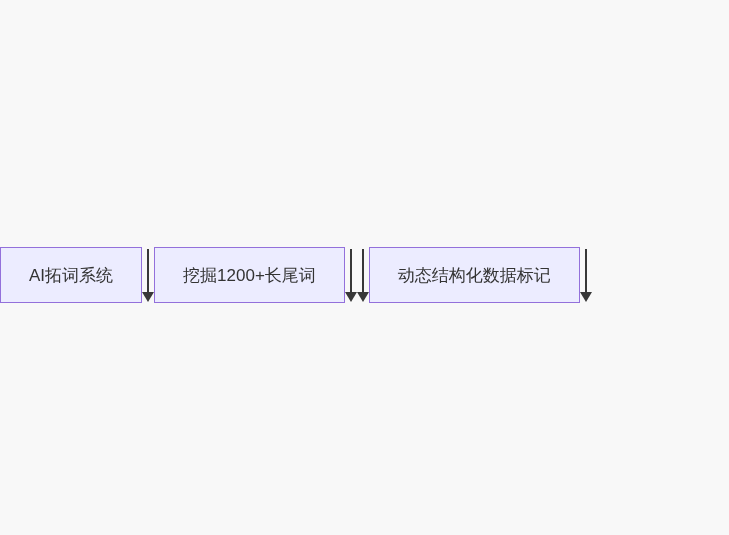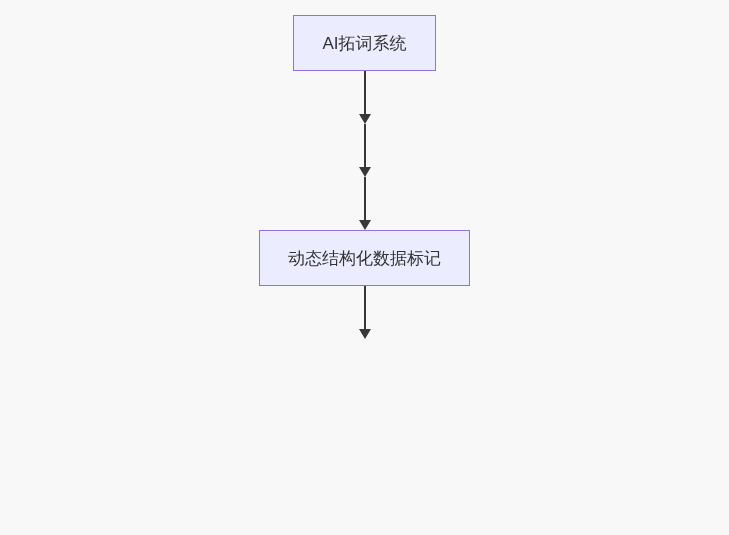--- a/index.html
+++ b/index.html
@@ -15,21 +15,20 @@
     width: 729px;
     height: 535px;
     background: var(--bg);
     font-family: "Liberation Sans", "DejaVu Sans", sans-serif;
     overflow: hidden;
   }
   .flowchart {
     width: 729px;
     height: 535px;
     display: flex;
-    flex-direction: column;
     align-items: center;
     padding-top: 15px;
   }
   .node {
     height: 56px;
     min-height: 56px;
     padding: 0 28px;
     display: flex;
     align-items: center;
     justify-content: center;
@@ -67,20 +66,23 @@
 <div class="flowchart" id="flowchart">
   <div class="node">
     <span class="node-label">AI拓词系统</span>
   </div>
 
   <div class="edge">
     <div class="edge-line"></div>
     <div class="edge-head"></div>
   </div>
 
+  <div class="node">
+    <span class="node-label">挖掘1200+长尾词</span>
+  </div>
 
   <div class="edge">
     <div class="edge-line"></div>
     <div class="edge-head"></div>
   </div>
 
 
   <div class="edge">
     <div class="edge-line"></div>
     <div class="edge-head"></div>

